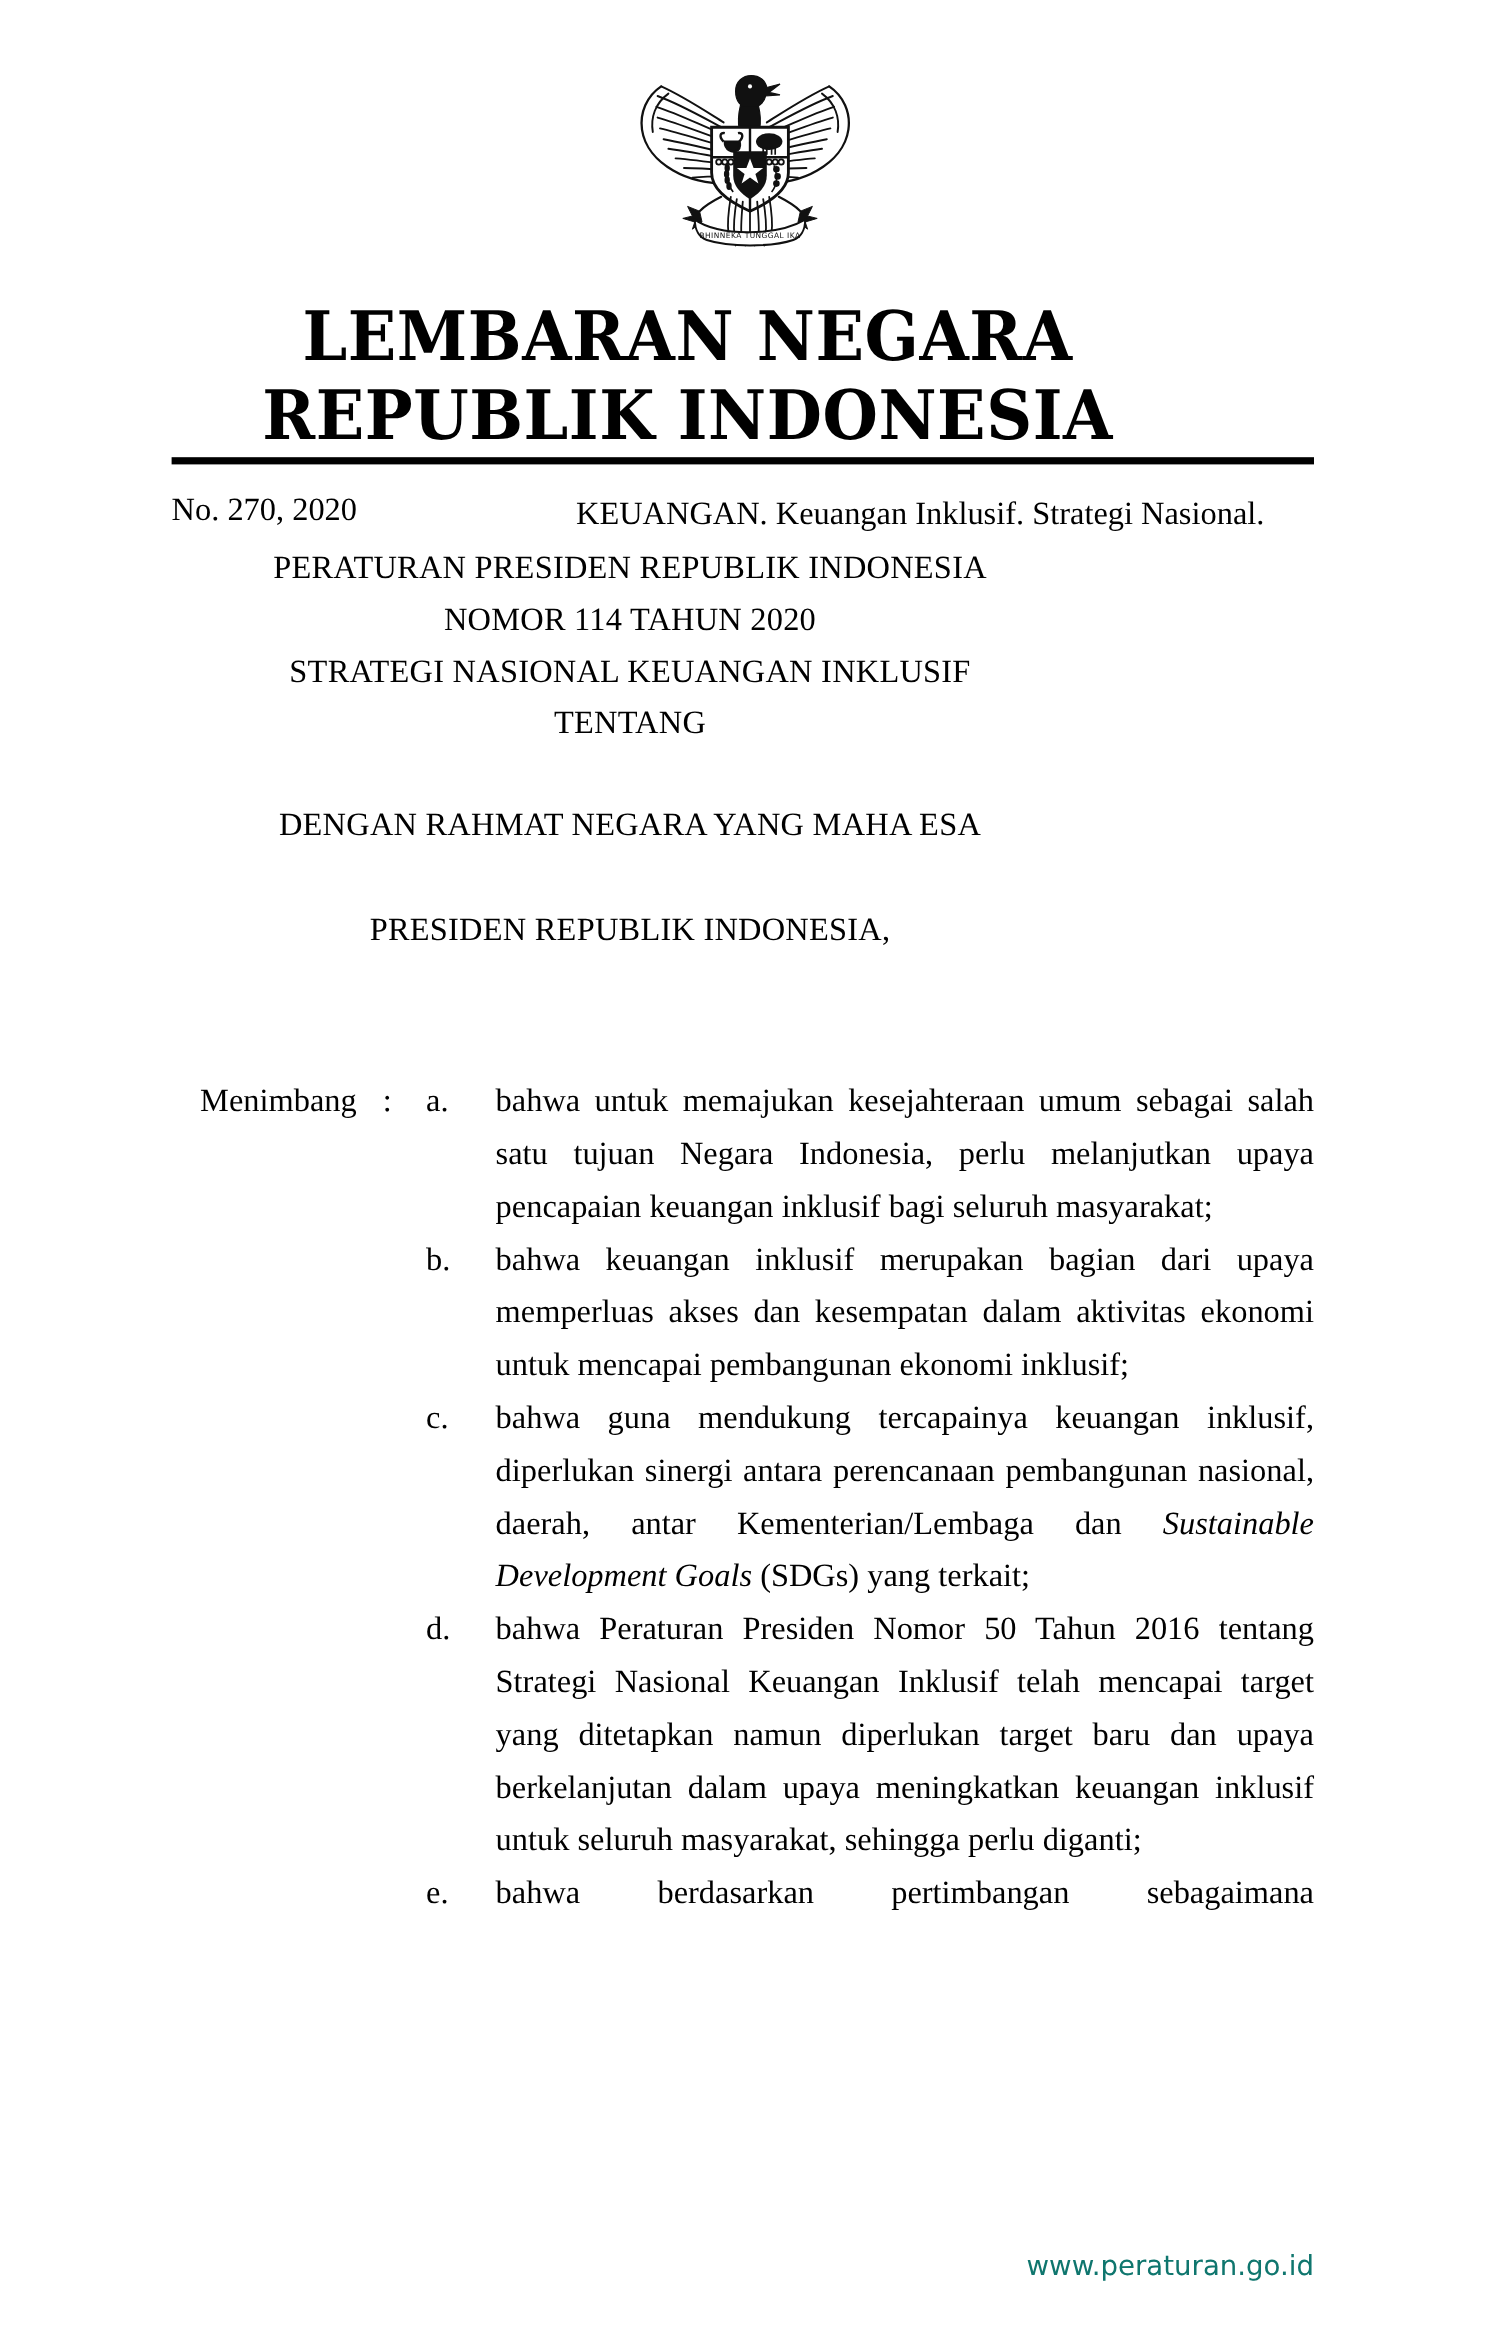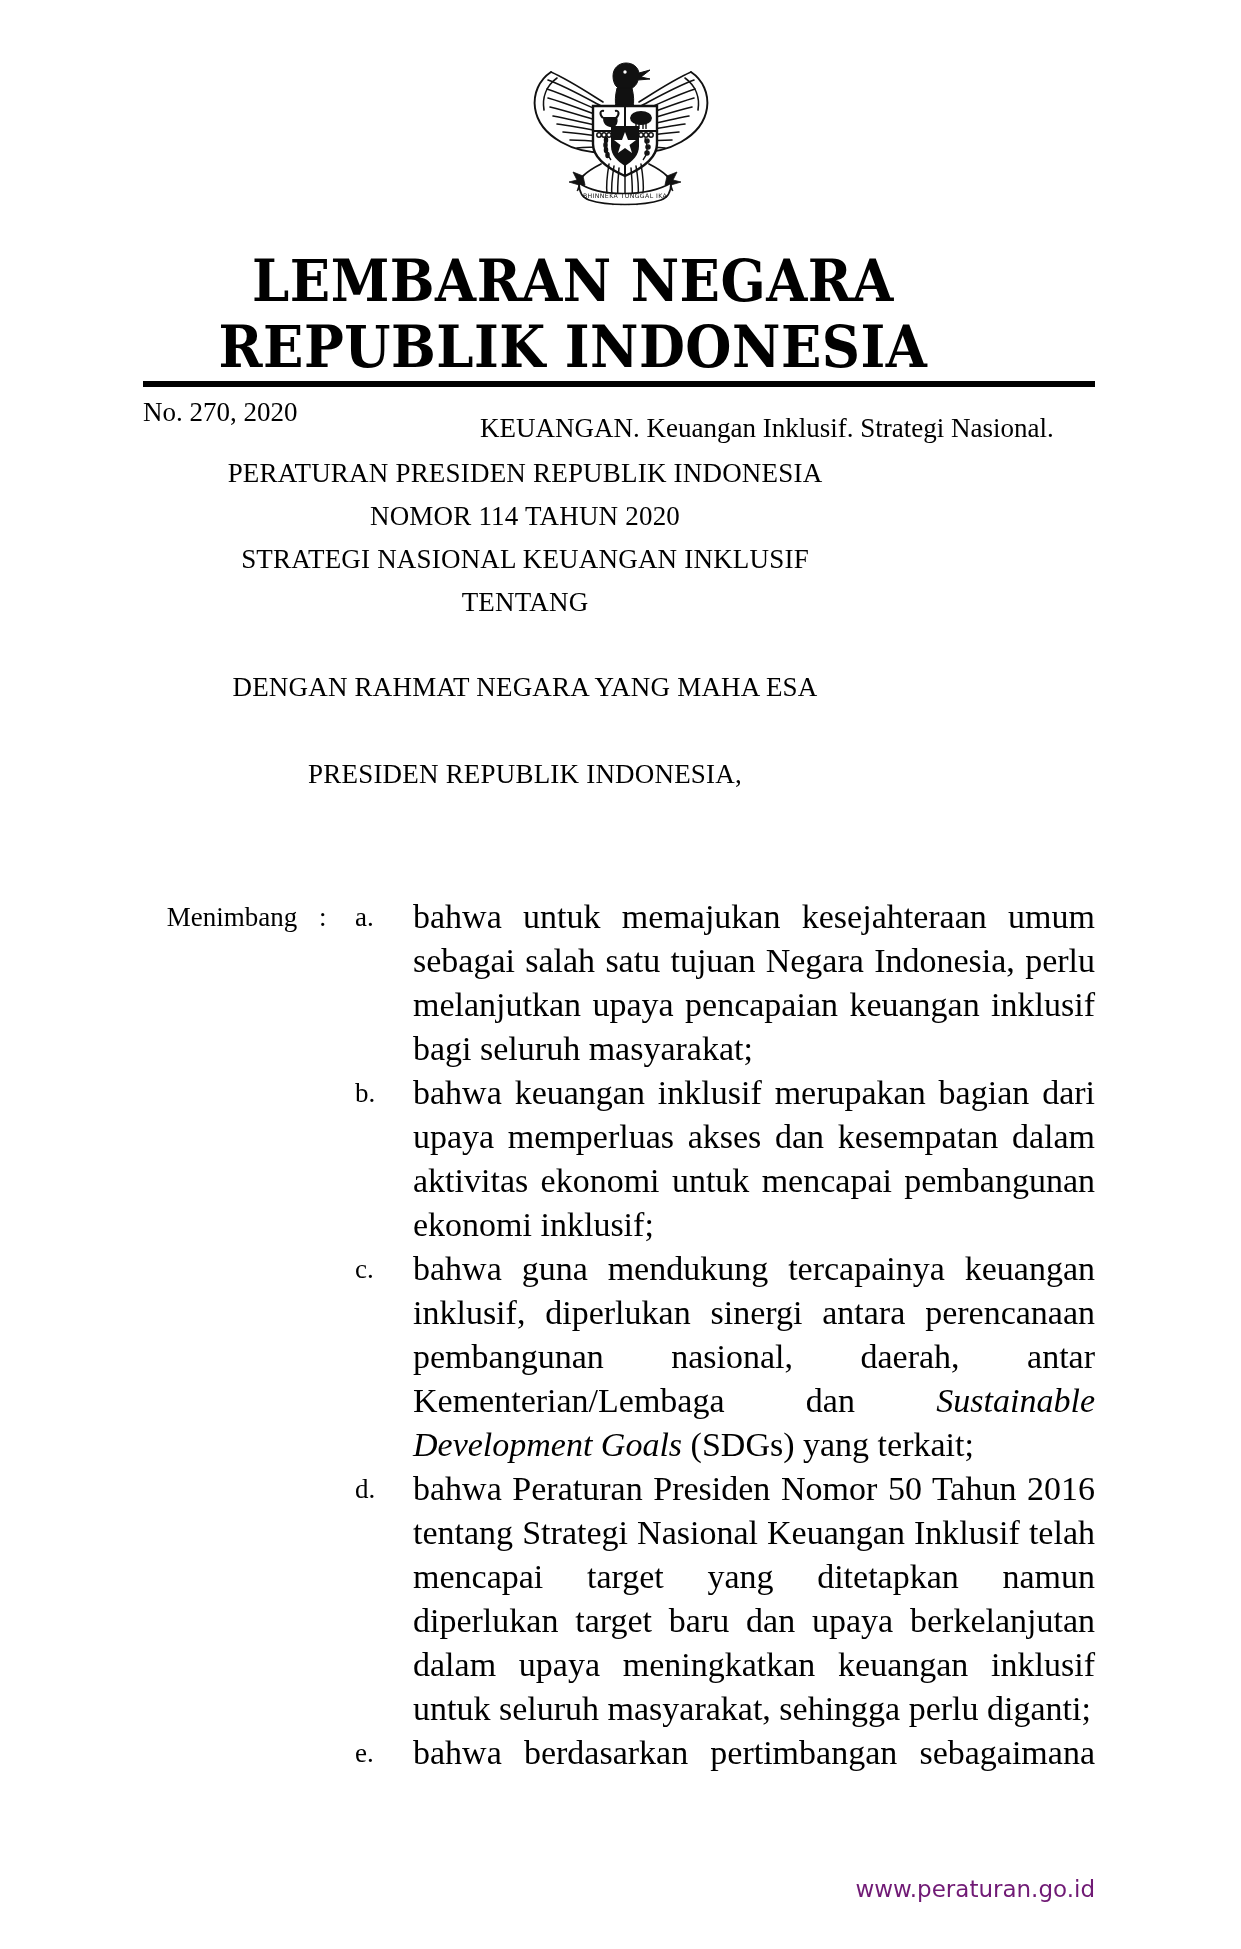--- a/index.html
+++ b/index.html
@@ -70,21 +70,21 @@
     top: 392px;
     width: 952px;
     height: 40px;
     font-size: 27px;
     line-height: 40px;
     white-space: nowrap;
   }
   .infoRow .no {
     position: absolute;
     left: 0;
-    top: 0;
+    top: 12px;
     text-align: right;
   }
   .infoRow .subject {
     position: absolute;
     left: 297px;
     top: 16px;
     margin-left: 40px;
   }
 
   
@@ -147,21 +147,21 @@
     position: absolute;
     left: 212px;
     top: 0;
     width: 40px;
     font-size: 27px;
     line-height: 44px;
     text-align: left;
   }
   .item .txt {
     display: block;
-    font-size: 34px;
+    font-size: 27px;
     line-height: 44px;
     text-align: justify;
     text-align-last: left;
     text-justify: inter-word;
     hyphens: none;
   }
   .item .txt.lastjust {
     text-align-last: justify;
   }
   .item em {
@@ -172,21 +172,21 @@
   .footer {
     position: absolute;
     left: 0;
     top: 1876px;
     width: 1241px;
     text-align: right;
     padding-right: 146px;
     box-sizing: border-box;
     font-family: "DejaVu Sans", "Liberation Sans", sans-serif;
     font-size: 23px;
-    color: #701a75;
+    color: #0f766e;
   }
 </style>
 </head>
 <body>
 
 <div id="page">
 
   <div class="emblem-wrap">
     <svg viewBox="0 0 200 155" xmlns="http://www.w3.org/2000/svg" aria-hidden="true">
       <g fill="#111" stroke="#111">

